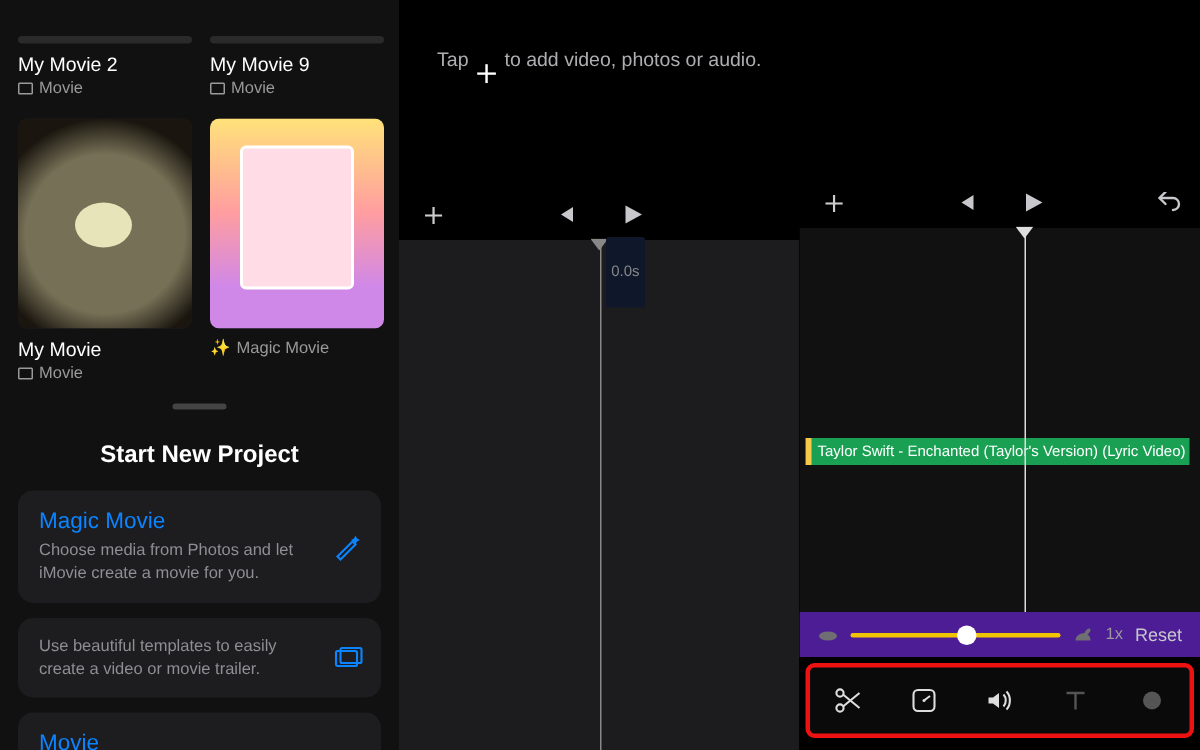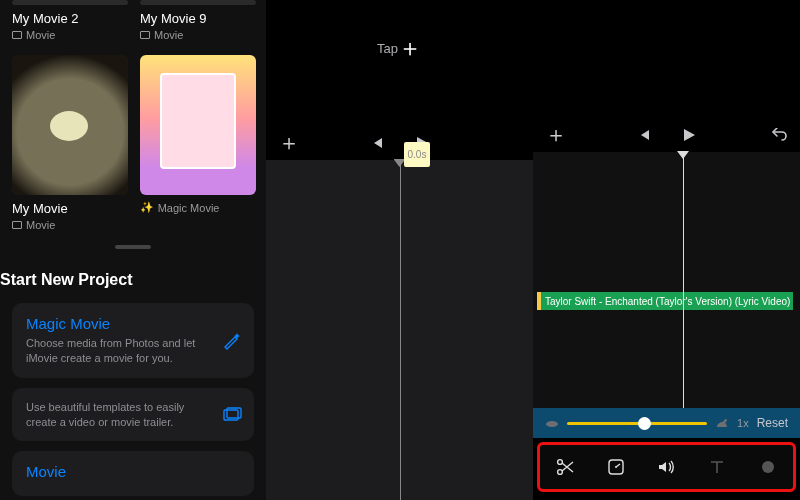--- a/index.html
+++ b/index.html
@@ -10,67 +10,67 @@
     color: #fff;
     overflow: hidden;
     display: flex;
   }
   .panel { height: 500px; overflow: hidden; position: relative; }
   .panel-left  { width: 266px; background:#111; }
   .panel-mid   { width: 267px; background:#000; }
   .panel-right { width: 267px; background:#000; }
 
   
-  .proj-grid { display:flex; gap:12px; padding:0 12px; }
+  .proj-grid { display:flex; gap:12px; padding:0 12px;margin-top:24px; }
   .proj { width:116px; }
   .proj .thumb { width:116px; height:5px; background:#2a2a2a; border-radius:4px; margin-bottom:6px; }
   .proj.tall .thumb { height:140px; background:#1e1e1e; border-radius:6px; position:relative; overflow:hidden; }
   .proj .title { font-size:13px; color:#fff; margin-bottom:3px; }
   .proj .type  { font-size:11px; color:#9a9a9a; display:flex; align-items:center; gap:4px; }
   .type-ic { width:10px; height:8px; border:1px solid #9a9a9a; border-radius:1px; display:inline-block; }
   .magic-ic { display:inline-block; }
   .proj-row2 { margin-top:14px; }
-  .section-title { text-align:left; font-size:16px; font-weight:600; color:#fff; margin:22px 0 14px; }
+  .section-title { text-align:center; font-size:16px; font-weight:600; color:#fff; margin:22px 0 14px; }
   .handle { width:36px; height:4px; background:#444; border-radius:2px; margin:14px auto 0; }
 
   .option { background:#1d1d1f; margin:0 12px 10px; padding:12px 44px 12px 14px; border-radius:10px; position:relative; }
   .option .opt-title { color:#0a84ff; font-size:15px; margin-bottom:4px; }
   .option .opt-desc  { color:#8e8e93; font-size:11px; line-height:1.35; }
   .option .opt-icon { position:absolute; right:12px; top:50%; transform:translateY(-50%); color:#0a84ff; }
 
   
   .food { position:absolute; inset:0; background:radial-gradient(circle at 50% 55%,#767056 0 55%,#1a160f 80%); }
   .food::before { content:""; position:absolute; left:38px; top:56px; width:38px; height:30px; background:#e8e4b9; border-radius:50%; }
   .inshot-bg { position:absolute; inset:0; background:linear-gradient(#ffe27a,#ff9da0 45%,#d088e8 80%); }
   .inshot-bg::after { content:""; position:absolute; left:20px; top:18px; width:72px; height:92px; background:#ffdce6; border:2px solid #fff; border-radius:4px; }
 
   
-  .mid-hint { text-align:center; color:#aeaeb2; font-size:13px; margin-top:32px; display:flex; align-items:center; justify-content:center; }
+  .mid-hint { text-align:center; color:#aeaeb2; font-size:13px; margin-top:32px; display:flex; align-items:flex-start; justify-content:center; }
   .mid-hint .plus { font-size:24px; font-weight:300; color:#fff; }
   .transport { position:absolute; top:128px; left:0; right:0; height:30px; display:flex; align-items:center; }
   .transport .add { position:absolute; left:12px; color:#ccc; font-size:22px; font-weight:300; }
   .transport .mid { position:absolute; left:50%; transform:translateX(-50%); display:flex; align-items:center; gap:30px; }
   .skipback svg, .play svg { fill:#c7c7cc; }
   .timeline { position:absolute; top:160px; left:0; right:0; bottom:0; background:#1c1c1e; }
   .playhead { position:absolute; left:50%; top:0; bottom:0; width:1px; background:#888; }
   .playhead::before { content:""; position:absolute; top:-1px; left:-6px; width:12px; height:8px; background:#888; clip-path:polygon(0 0,100% 0,50% 100%); }
-  .zero-badge { position:absolute; left:50%; top:144px; transform:translate(4px,-2px); font-size:10px; color:#888; background:#fef9c3; padding:7px 4px; border-radius:2px; }
+  .zero-badge { position:absolute; left:50%; top:160px; transform:translate(4px,-2px); font-size:10px; color:#888; background:#0f172a; padding:18px 4px; border-radius:2px; }
 
   
   .r-transport { position:absolute; top:120px; left:0; right:0; height:30px; display:flex; align-items:center; }
   .r-transport .add { position:absolute; left:12px; color:#ccc; font-size:22px; font-weight:300; }
   .r-transport .ctr { position:absolute; left:50%; transform:translateX(-50%); display:flex; align-items:center; gap:30px; }
   .r-transport .undo { position:absolute; right:12px; color:#ccc; }
   .r-timeline { position:absolute; top:152px; left:0; right:0; bottom:62px; background:#111; }
   .r-playhead { position:absolute; left:150px; top:0; bottom:0; width:1px; background:#ddd; }
   .r-playhead::before { content:""; position:absolute; top:-1px; left:-6px; width:12px; height:8px; background:#ddd; clip-path:polygon(0 0,100% 0,50% 100%); }
   .audio-clip { position:absolute; left:4px; top:140px; width:256px; height:18px; background:#1aa053; display:flex; align-items:center; padding-left:8px; font-size:10px; color:#fff; white-space:nowrap; overflow:hidden; }
   .audio-clip .handle-y { position:absolute; left:0; top:-2px; bottom:-2px; width:4px; background:#f7c948; border-radius:2px; }
 
-  .speed-bar { position:absolute; left:0; right:0; bottom:62px; height:30px; display:flex; align-items:center; padding:0 12px; gap:8px; background:#0c4a6e;}
+  .speed-bar { position:absolute; left:0; right:0; bottom:62px; height:30px; display:flex; align-items:center; padding:0 12px; gap:8px; background:#4c1d95;}
   .speed-track { flex:1; height:3px; background:#f0c400; position:relative; border-radius:2px;}
   .speed-knob { position:absolute; right:40%; top:-5px; width:13px; height:13px; border-radius:50%; background:#fff;}
   .speed-label { color:#9a9a9a; font-size:11px; }
   .reset { color:#c7c7cc; font-size:12px; }
   .turtle, .rabbit { color:#6e6e73; }
 
   .toolbar { position:absolute; left:4px; right:4px; bottom:8px; height:50px; border:3px solid #e11; border-radius:6px; display:flex; align-items:center; justify-content:space-around; background:#0a0a0a;}
   .toolbar .tool { color:#ddd; }
   .toolbar .tool.inactive { color:#555; }
   svg { display:block; }
@@ -145,20 +145,21 @@
   <div class="option">
     <div class="opt-title">Movie</div>
 
   </div>
 </div>
 
 <div class="panel panel-mid">
   <div class="mid-hint">
     <span>Tap</span>
     <span class="plus">＋</span>
+    <span>to add video, photos or audio.</span>
   </div>
   <div class="transport">
     <div class="add">＋</div>
     <div class="mid">
       <span class="skipback">
           <svg width="14" height="14" viewBox="0 0 14 14">
             <path d="M2 2v10M12 2L4 7l8 5z" fill="#c7c7cc"></path>
           </svg>
         </span>
       <span class="play">

